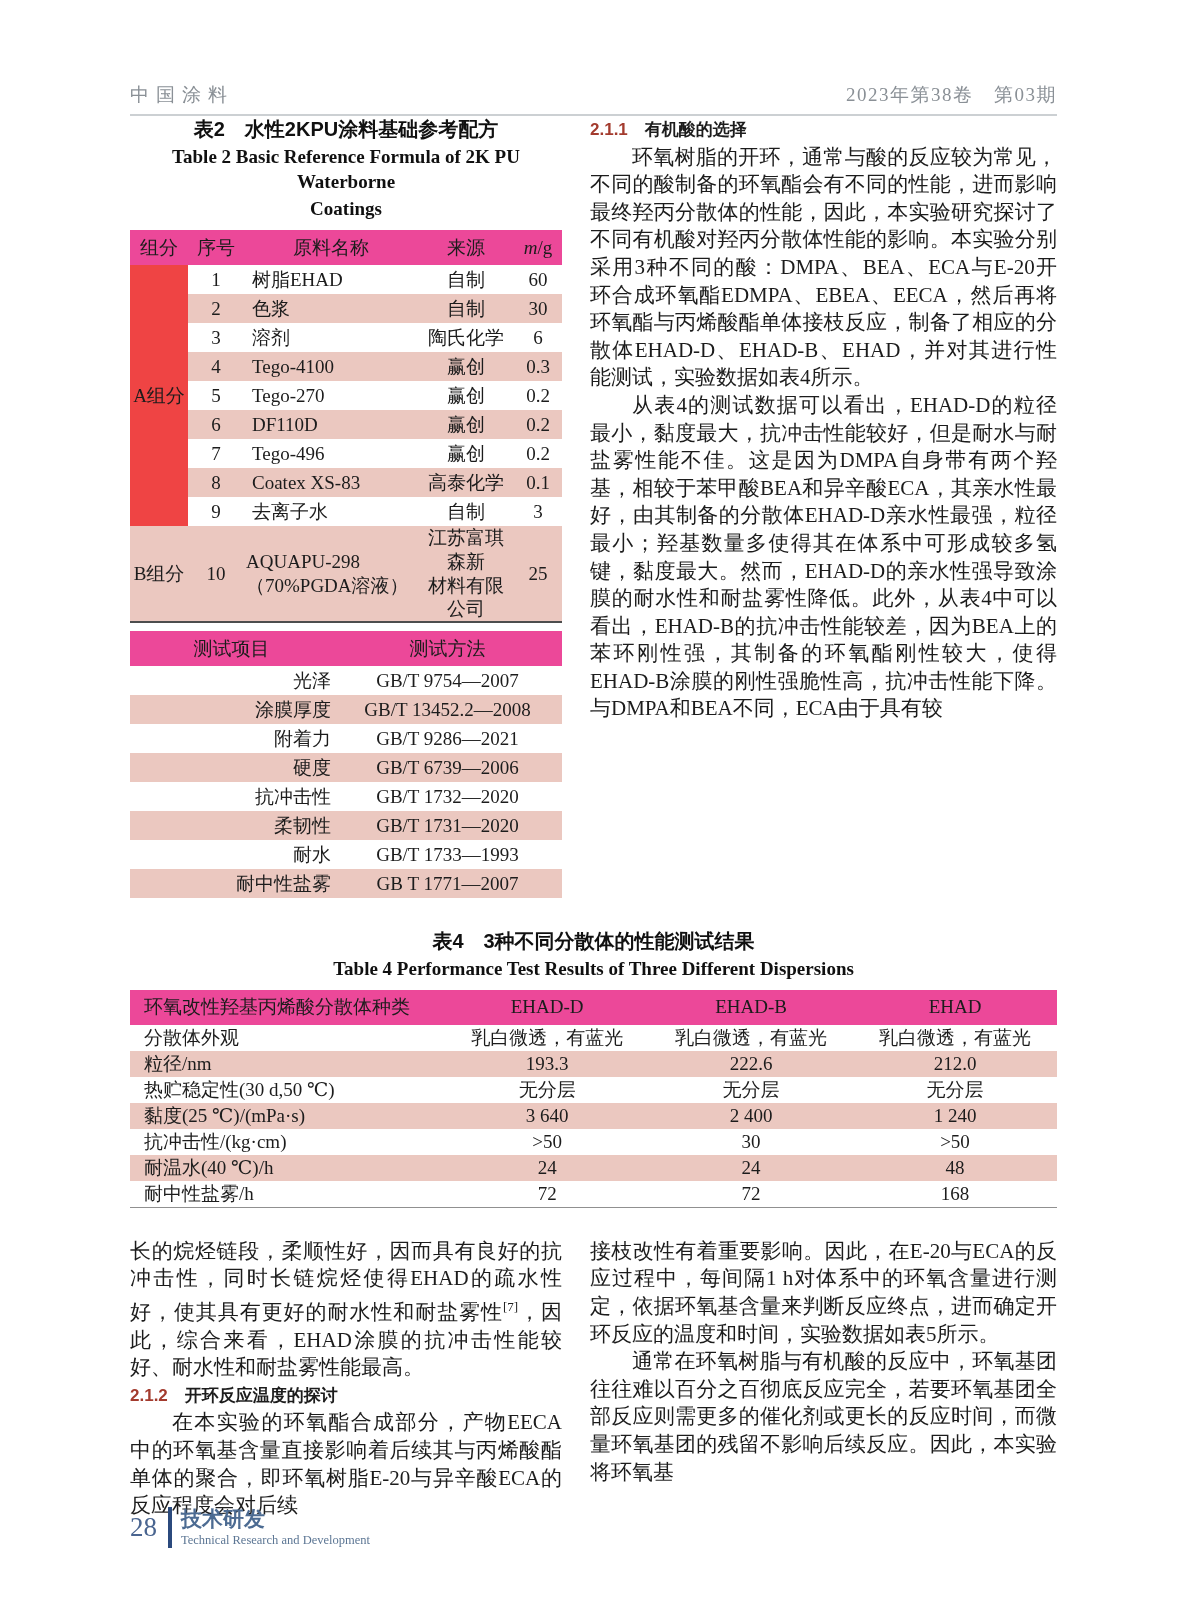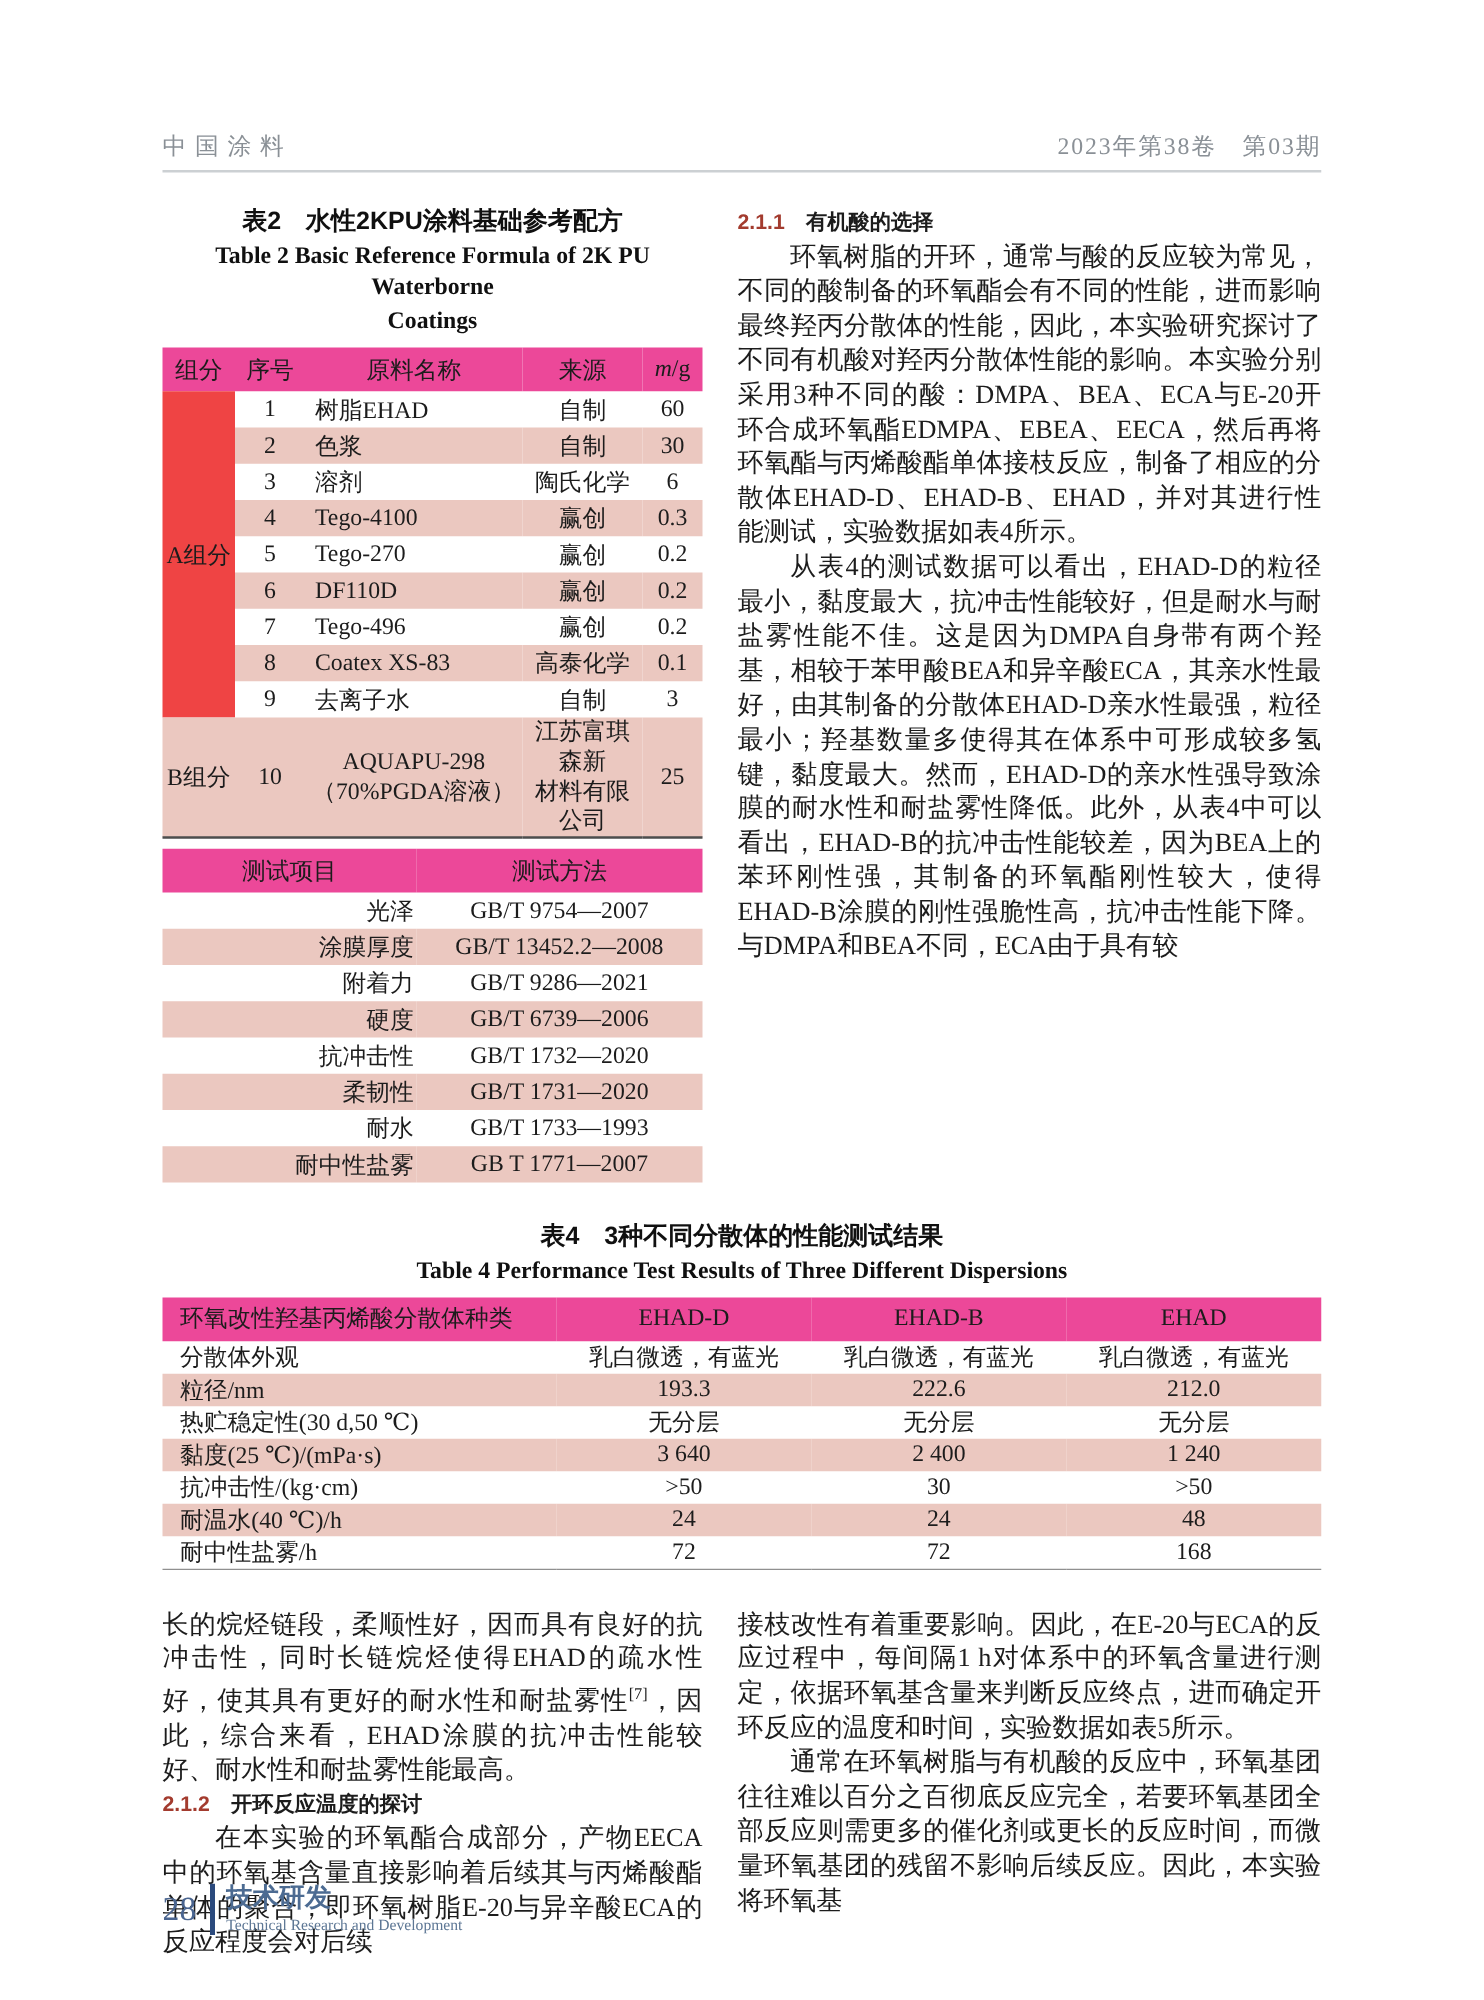--- a/index.html
+++ b/index.html
@@ -1,32 +1,32 @@
 <!DOCTYPE html>
 <html><head>
 <meta charset="utf-8">
 <style>
   html,body{margin:0;padding:0;background:#ffffff;}
   .page{
     width:1187px;height:1600px;background:#fff;box-sizing:border-box;
-    padding:104px 130px 0 130px;position:relative;overflow:hidden;
+    padding:82px 130px 0 130px;position:relative;overflow:hidden;
     font-family:"Liberation Serif","DejaVu Serif",serif;color:#1c1c1c;
   }
   
   .hd{display:flex;justify-content:space-between;align-items:flex-end;
       border-bottom:2px solid #ccd0d3;padding-bottom:6px;
       color:#8a9096;font-size:19px;}
   .hd-l{letter-spacing:7px;}
   .hd-r{letter-spacing:1.5px;}
 
   
   .cols{display:flex;gap:28px;}
   .col-l{width:432px;flex:none;}
   .col-r{flex:1;min-width:0;}
-  .top{margin-top:26px;}
+  .top{}
   .bottom{margin-top:30px;}
 
   
   .tbl-title{text-align:center;line-height:1.3;}
   .tt-zh{font-family:"Liberation Sans","DejaVu Sans",sans-serif;font-weight:bold;
          font-size:20px;color:#101010;}
   .tt-en{font-weight:bold;font-size:19px;margin-top:3px;color:#101010;}
   .mt{margin-top:24px;}
 
   
@@ -35,21 +35,21 @@
   .band th{background:#ec4899;height:31px;padding:2px 2px;text-align:center;}
   td{height:29px;padding:0 2px;text-align:center;vertical-align:middle;}
   tr.alt td{background:#ebc8c0;}
   .it{font-style:italic;}
   .blk{display:block;line-height:1.25;}
 
   .t2{margin-top:8px;border-bottom:2px solid #4d4d4d;}
   .t2 td.mat{text-align:left;padding-left:8px;}
   .t2 .grp{background:#ef4444;}
   .t2 tr.altb td{background:#ebc8c0;}
-  .t2 tr.altb td.pad{padding:5px 2px;text-align:center;}
+  .t2 tr.altb td.pad{padding:5px 2px;}
 
   .t3{margin-top:8px;}
   .t3 td.item{text-align:right;padding-left:58px;}
   .t3 col.c1{width:47%;}
 
   .t4wrap{margin-top:30px;}
   .t4{margin-top:8px;border-bottom:1.5px solid #909090;}
   .t4 th.lab,.t4 td.lab{text-align:left;padding-left:14px;}
   .t4 td{height:24px;}
 

